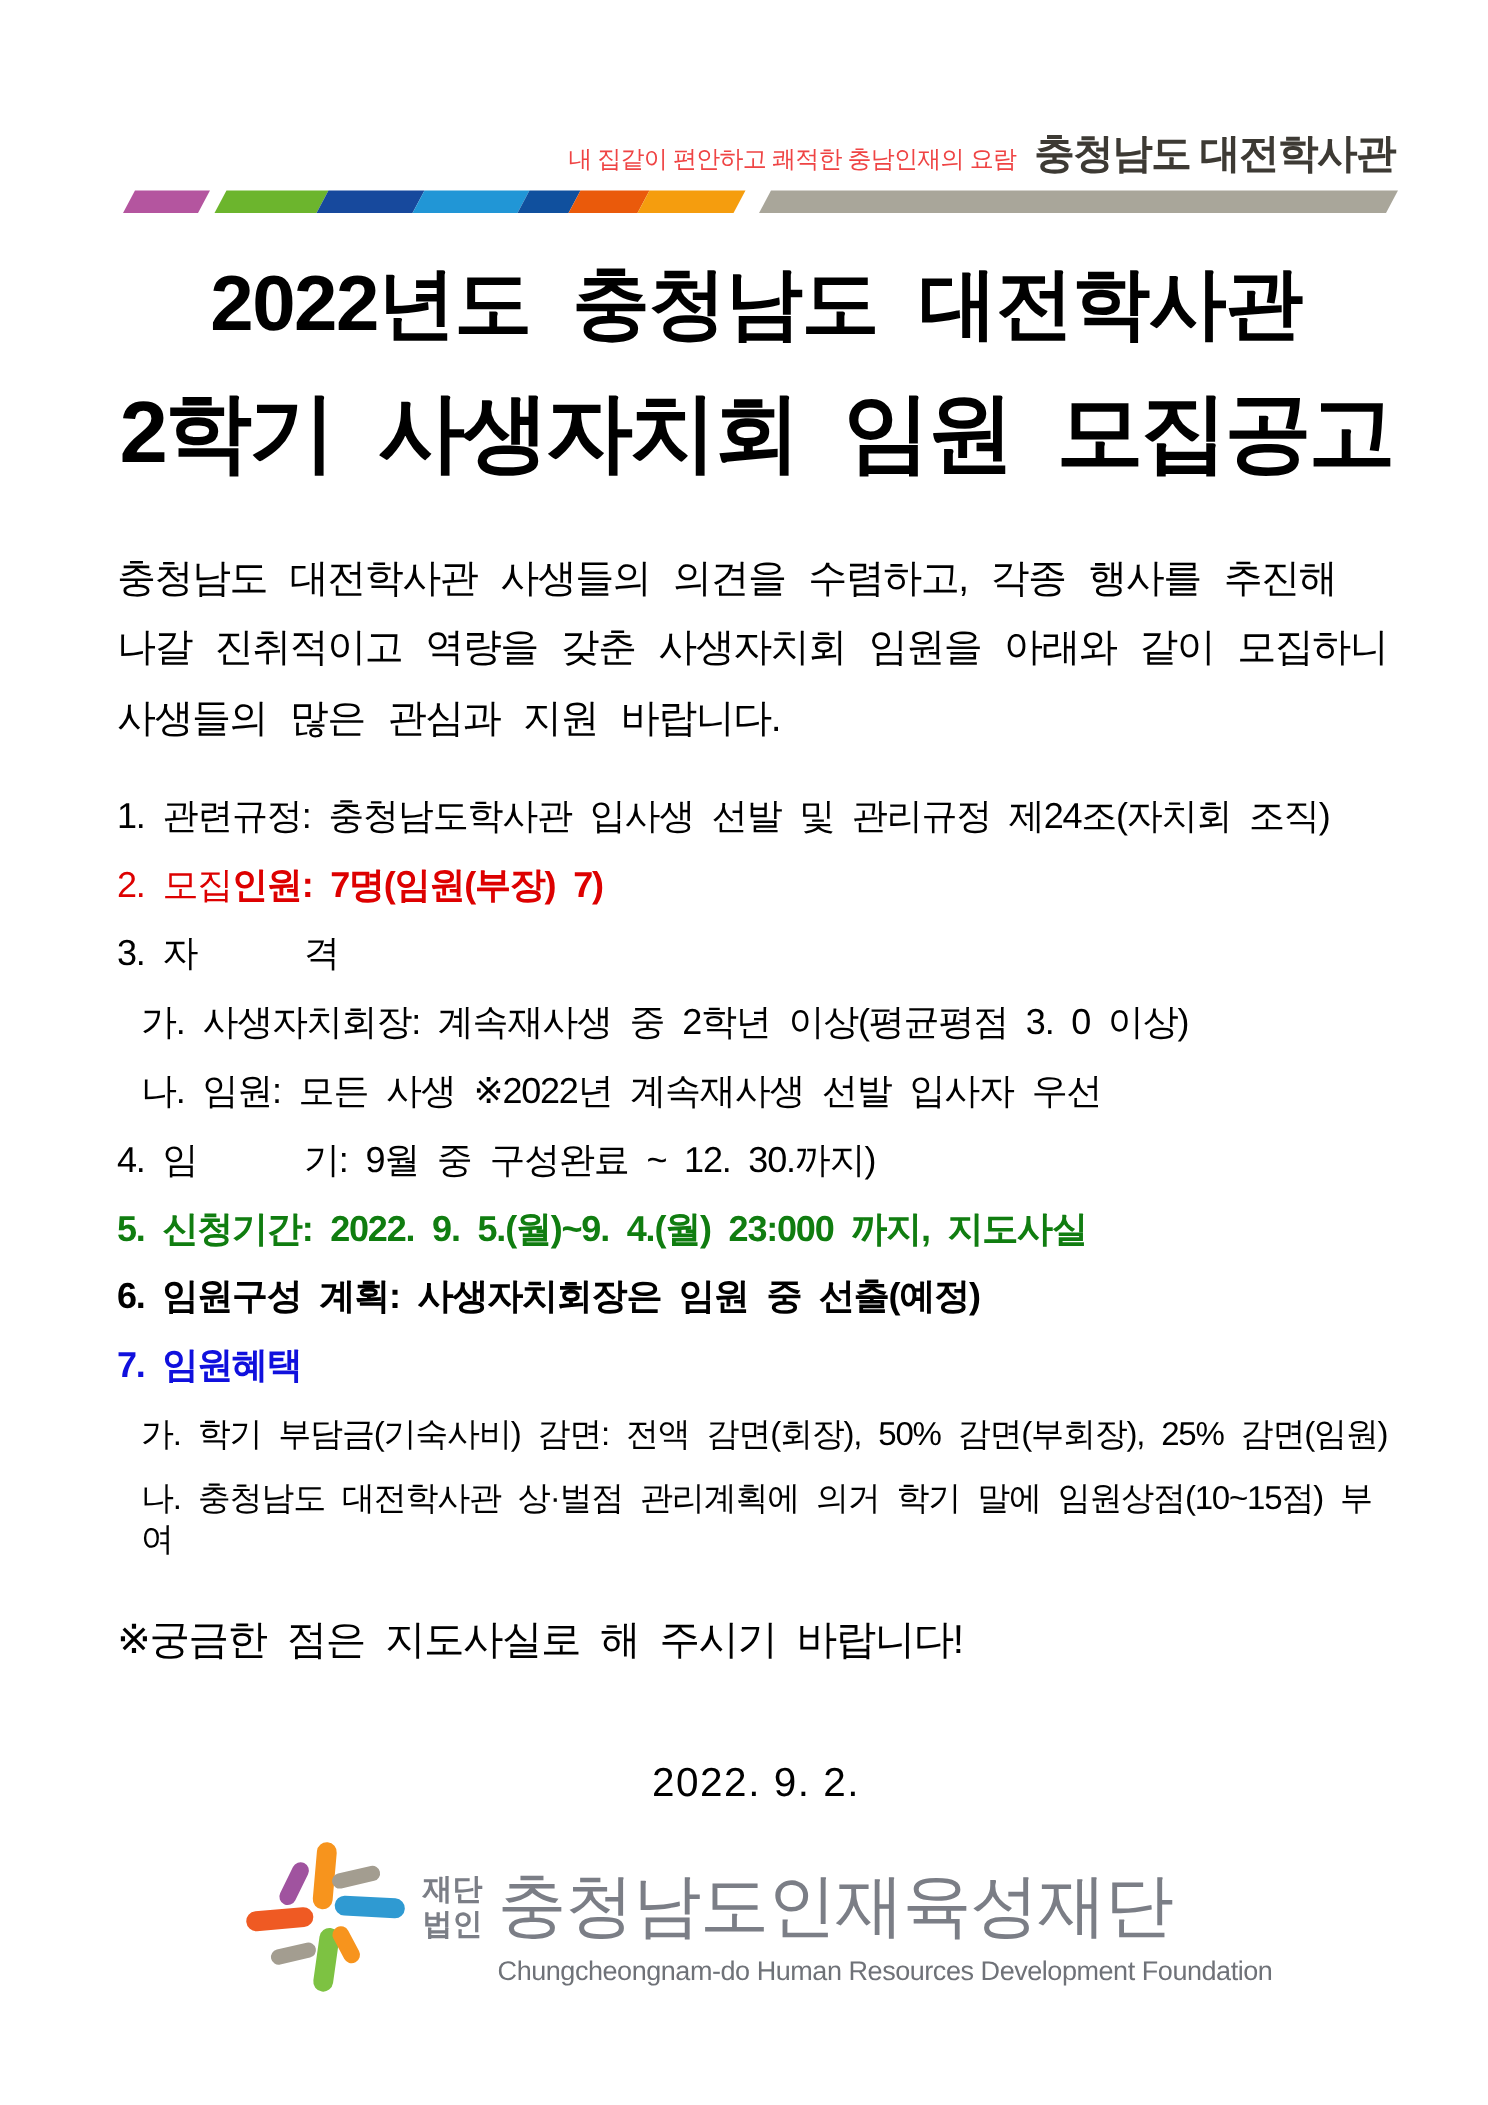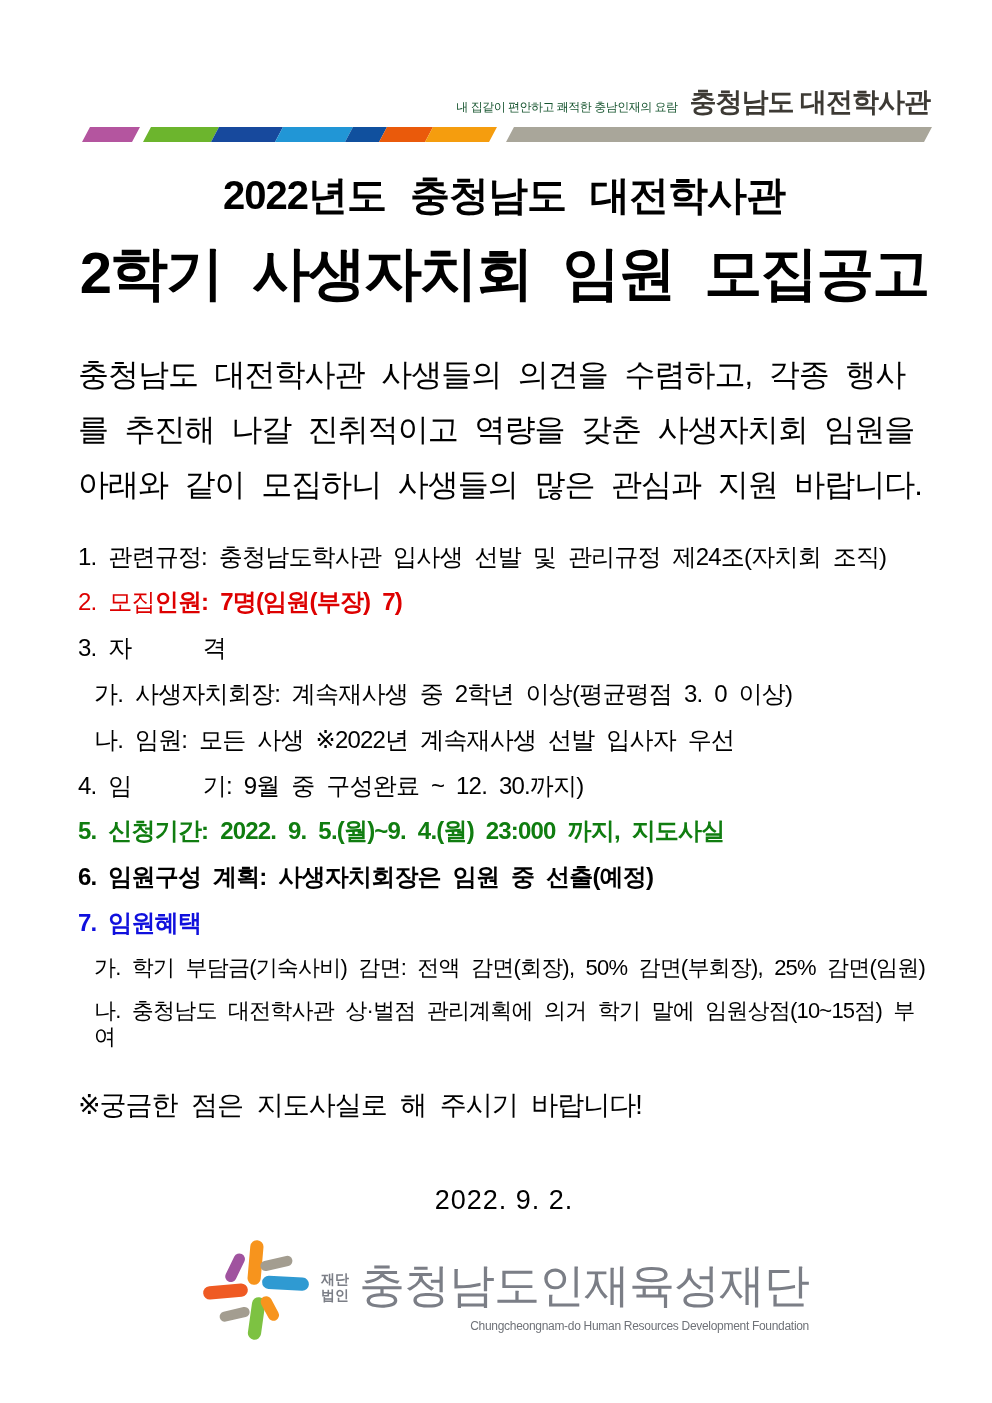--- a/index.html
+++ b/index.html
@@ -3,60 +3,60 @@
 <meta charset="utf-8">
 <style>
   html,body{margin:0;padding:0;background:#fff;}
   .page{
     position:relative;width:992px;height:1403px;background:#ffffff;
     font-family:"Liberation Sans","DejaVu Sans",sans-serif;color:#000;
     overflow:hidden;box-sizing:border-box;padding:84px 62px 0 78px;
   }
   
   .hdr-row{display:flex;justify-content:flex-end;align-items:baseline;gap:12px;height:34px;}
-  .hdr-slogan{font-size:12px;color:#14532d;letter-spacing:-0.5px;}
+  .hdr-slogan{font-size:16px;color:#ef4444;letter-spacing:-0.5px;}
   .hdr-brand{font-size:27px;font-weight:800;color:#3d3a34;letter-spacing:-1px;}
   .strip{display:flex;align-items:center;height:16px;margin-top:8px;}
   .seg{height:15px;transform:skewX(-28deg);}
   .seg-purple{width:50px;margin-left:8px;margin-right:11px;}
   .seg-green{width:68px;}
   .seg-bdark{width:64px;}
   .seg-blight{width:70px;}
   .seg-bdark2{width:34px;}
   .seg-ored{width:46px;}
   .seg-orange{width:64px;}
   .seg-gray{flex:1;margin-left:17px;margin-right:2px;}
   
   .title-wrap{text-align:center;margin-top:26px;}
-  .title-1{font-size:40px;font-weight:800;letter-spacing:-1px;word-spacing:14px;}
+  .title-1{font-size:52px;font-weight:800;letter-spacing:-1px;word-spacing:14px;}
   .title-2{font-size:58px;font-weight:800;letter-spacing:-2px;word-spacing:16px;margin-top:12px;}
   
-  .intro{margin-top:34px;font-size:31px;line-height:1.78;letter-spacing:-1px;word-spacing:9px;}
+  .intro{margin-top:34px;font-size:26px;line-height:1.78;letter-spacing:-1px;word-spacing:9px;}
   
   .list{margin-top:30px;font-size:24px;letter-spacing:-0.8px;word-spacing:6px;}
   .line{white-space:pre-wrap;line-height:1.2;margin-bottom:17px;}
   .ind1{padding-left:16px;}
   .ind2{padding-left:50px;font-size:21px;}
   .small{font-size:22px;}
   .b{font-weight:700;}
   .c-red{color:#dd0000;}
   .c-green{color:#107d10;}
   .c-blue{color:#1010dd;}
   
   .note{margin-top:36px;font-size:27px;letter-spacing:-1px;word-spacing:7px;}
   .date{margin-top:62px;text-align:center;font-size:27px;letter-spacing:1px;}
   
   .footer{margin-top:22px;display:flex;justify-content:center;align-items:center;gap:10px;}
   .pinwheel{width:112px;height:112px;flex:0 0 auto;}
   .org-block{display:flex;align-items:flex-end;gap:10px;}
   .org-prefix{display:flex;flex-direction:column;justify-content:center;
-    font-size:14px;font-weight:700;color:#7b7e86;line-height:1.15;padding-bottom:30px;}
+    font-size:20px;font-weight:700;color:#7b7e86;line-height:1.15;padding-bottom:30px;}
   .org-main{display:flex;flex-direction:column;}
   .org-name{font-size:46px;font-weight:400;color:#7b7e86;letter-spacing:-1px;}
-  .org-en{font-size:12px;color:#6f7278;margin-top:2px;text-align:right;letter-spacing:-0.3px;}
+  .org-en{font-size:18px;color:#6f7278;margin-top:2px;text-align:right;letter-spacing:-0.3px;}
 </style>
 </head>
 <body>
 
 <div class="page">
 
   <div class="hdr-row">
     <span class="hdr-slogan">내 집같이 편안하고 쾌적한 충남인재의 요람</span>
     <span class="hdr-brand">충청남도 대전학사관</span>
   </div>

